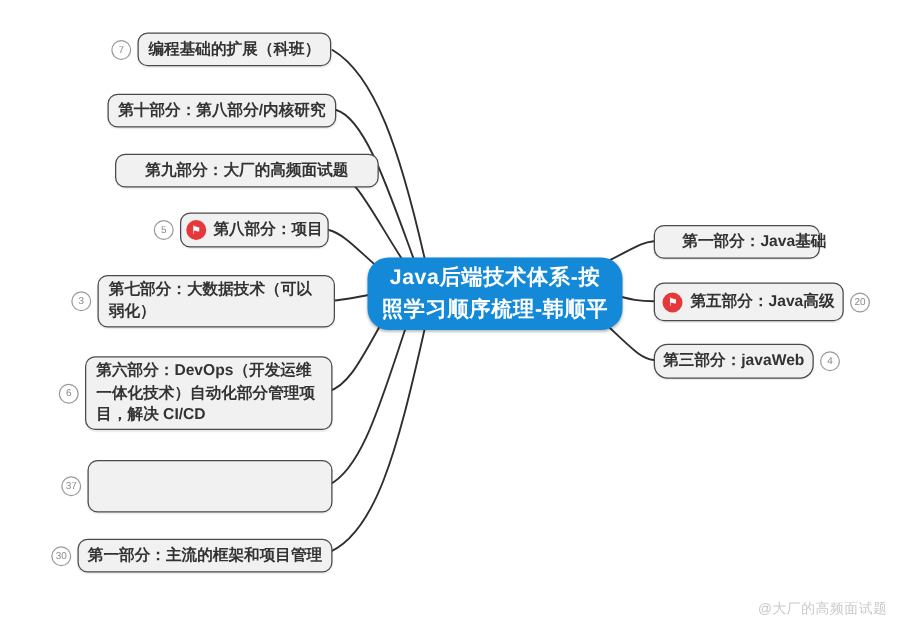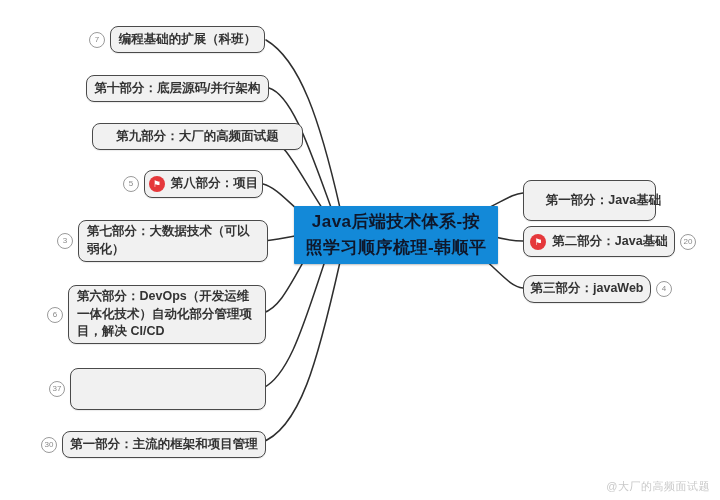--- a/index.html
+++ b/index.html
@@ -16,22 +16,22 @@
     position:absolute;z-index:2;box-sizing:border-box;
     background:#f1f1f1;border:1.6px solid #4a4a4a;border-radius:8px;
     color:#333333;font-weight:bold;font-size:12.5px;line-height:1.42;
     display:flex;align-items:center;justify-content:center;
     padding:3px 8px;text-align:center;white-space:nowrap;
     box-shadow:0 1px 1px rgba(0,0,0,0.08);
     cursor:default;
   }
   .node.multi{white-space:normal;text-align:left;justify-content:flex-start;}
   .node.center{
-    background:#1389d8;border:none;border-radius:1px;
-    color:#0f172a;font-size:17px;line-height:1.55;
+    background:#1389d8;border:none;border-radius:17px;
+    color:#ffffff;font-size:17px;line-height:1.55;
     white-space:normal;text-align:center;
     padding:4px 10px;letter-spacing:0.5px;
     box-shadow:0 1px 2px rgba(0,0,0,0.25);
   }
   .badge{
     position:absolute;top:50%;transform:translateY(-50%);
     width:14px;height:14px;border-radius:50%;
     background:#ffffff;border:1px solid #9a9a9a;color:#8a8a8a;
     font-size:8px;font-weight:normal;line-height:14px;text-align:center;
     white-space:nowrap;z-index:3;cursor:pointer;
@@ -70,21 +70,21 @@
   <div class="node center" style="left:294px;top:206px;width:204px;height:58px;">
     <span>Java后端技术体系-按照学习顺序梳理-韩顺平</span>
   </div>
 
   <div class="node" style="left:110px;top:26px;width:155px;height:27px;">
     <span class="badge b-left">7</span>
     <span>编程基础的扩展（科班）</span>
   </div>
 
   <div class="node" style="left:86px;top:75px;width:183px;height:27px;">
-    <span>第十部分：底层源码/并行架构</span>
+    <span>第十部分：第八部分/内核研究</span>
   </div>
 
   <div class="node" style="left:92px;top:123px;width:211px;height:27px;">
     <span>第九部分：大厂的高频面试题</span>
   </div>
 
   <div class="node" style="left:144px;top:170px;width:119px;height:28px;">
     <span class="badge b-left">5</span>
     <span class="flag">⚑</span>
     <span>第八部分：项目</span>
@@ -102,27 +102,27 @@
 
   <div class="node multi" style="left:70px;top:368px;width:196px;height:42px;">
     <span class="badge b-left">37</span>
   </div>
 
   <div class="node" style="left:62px;top:431px;width:204px;height:27px;">
     <span class="badge b-left">30</span>
     <span>第一部分：主流的框架和项目管理</span>
   </div>
 
-  <div class="node" style="left:523px;top:180px;width:133px;height:41px;padding-left:36px;">
+  <div class="node" style="left:523px;top:180px;width:133px;height:27px;padding-left:36px;">
     <span>第一部分：Java基础</span>
   </div>
 
   <div class="node" style="left:523px;top:226px;width:152px;height:31px;">
     <span class="flag">⚑</span>
-    <span>第二部分：Java基础</span>
+    <span>第五部分：Java高级</span>
     <span class="badge b-right">20</span>
   </div>
 
   <div class="node" style="left:523px;top:275px;width:128px;height:28px;border-radius:11px;">
     <span>第三部分：javaWeb</span>
     <span class="badge b-right">4</span>
   </div>
 
   <div class="watermark">@大厂的高频面试题</div>
 </div>

